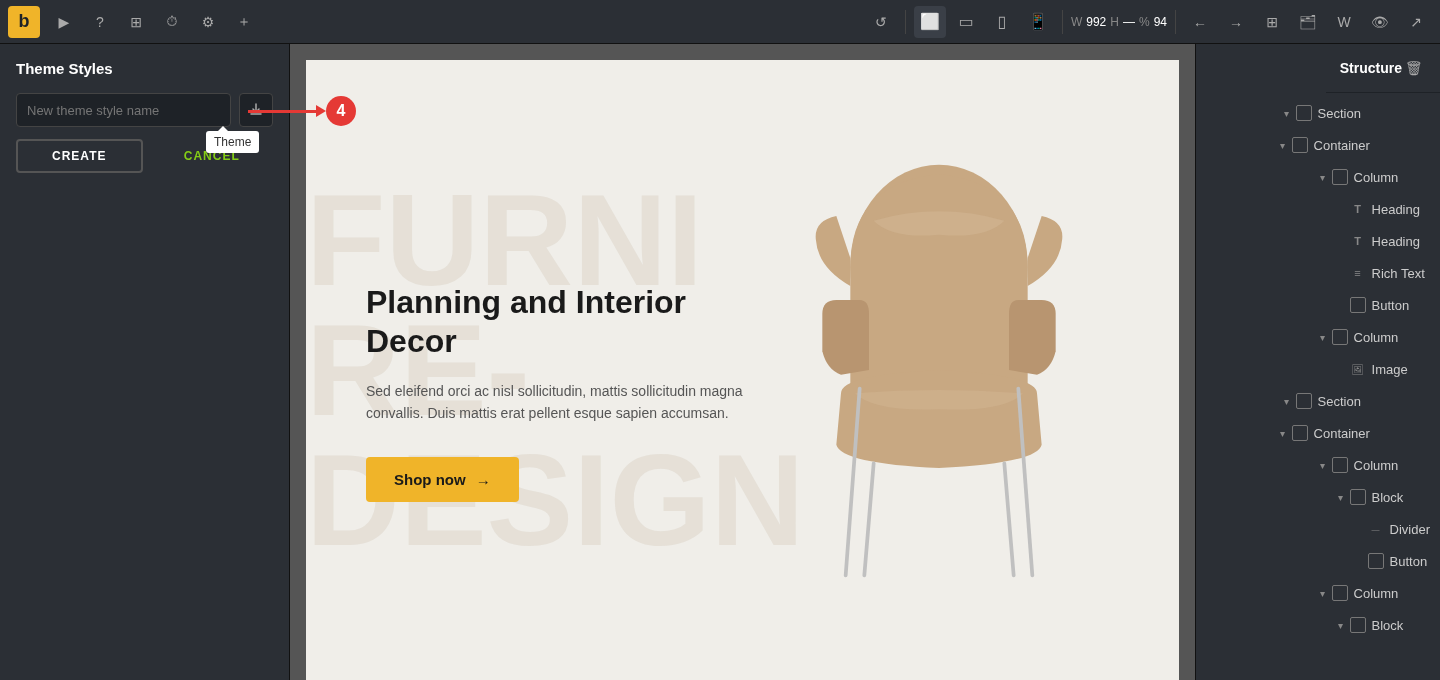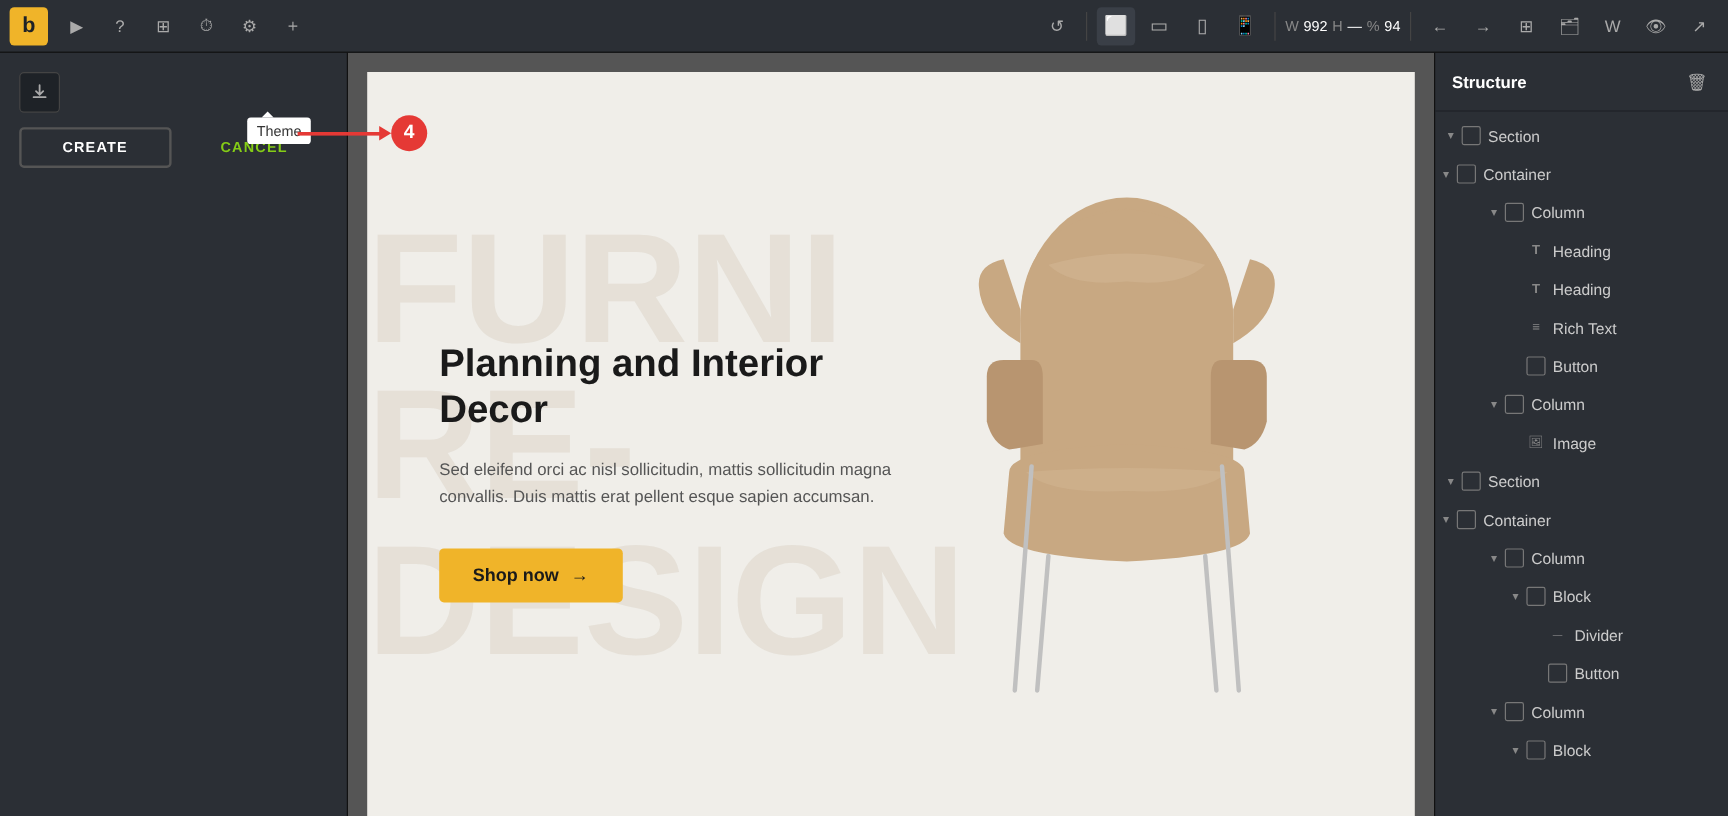--- a/index.html
+++ b/index.html
@@ -235,20 +235,21 @@
 
     
     .right-panel {
       width: 245px;
       background: #2b2f35;
       border-left: 1px solid #111;
       display: flex;
       flex-direction: column;
       flex-shrink: 0;
       overflow-y: auto;
+      align-items: flex-end;
     }
     .right-panel-header {
       display: flex;
       align-items: center;
       justify-content: space-between;
       padding: 12px 14px;
       border-bottom: 1px solid #1e2227;
     }
     .right-panel-title {
       font-size: 14px;
@@ -358,21 +359,23 @@
     <button class="toolbar-icon-btn">🗂</button>
     <button class="toolbar-icon-btn">W</button>
     <button class="toolbar-icon-btn">👁</button>
     <button class="toolbar-icon-btn">↗</button>
   </div>
 </div>
 
 <div class="main-layout">
 
   <div class="left-panel">
+    <div class="panel-title">Theme Styles</div>
     <div class="input-row">
+      <input class="theme-input" type="text" placeholder="New theme style name" style="">
       <div class="import-btn">
         <svg width="14" height="14" viewBox="0 0 14 14" fill="none">
           <path d="M7 1v8M4 6l3 3 3-3M2 11h10" stroke="#aaa" stroke-width="1.5" stroke-linecap="round"></path>
         </svg>
       </div>
       <div class="import-tooltip">Theme</div>
     </div>
     <div class="btn-row">
       <button class="btn-create">CREATE</button>
       <button class="btn-cancel">CANCEL</button>

